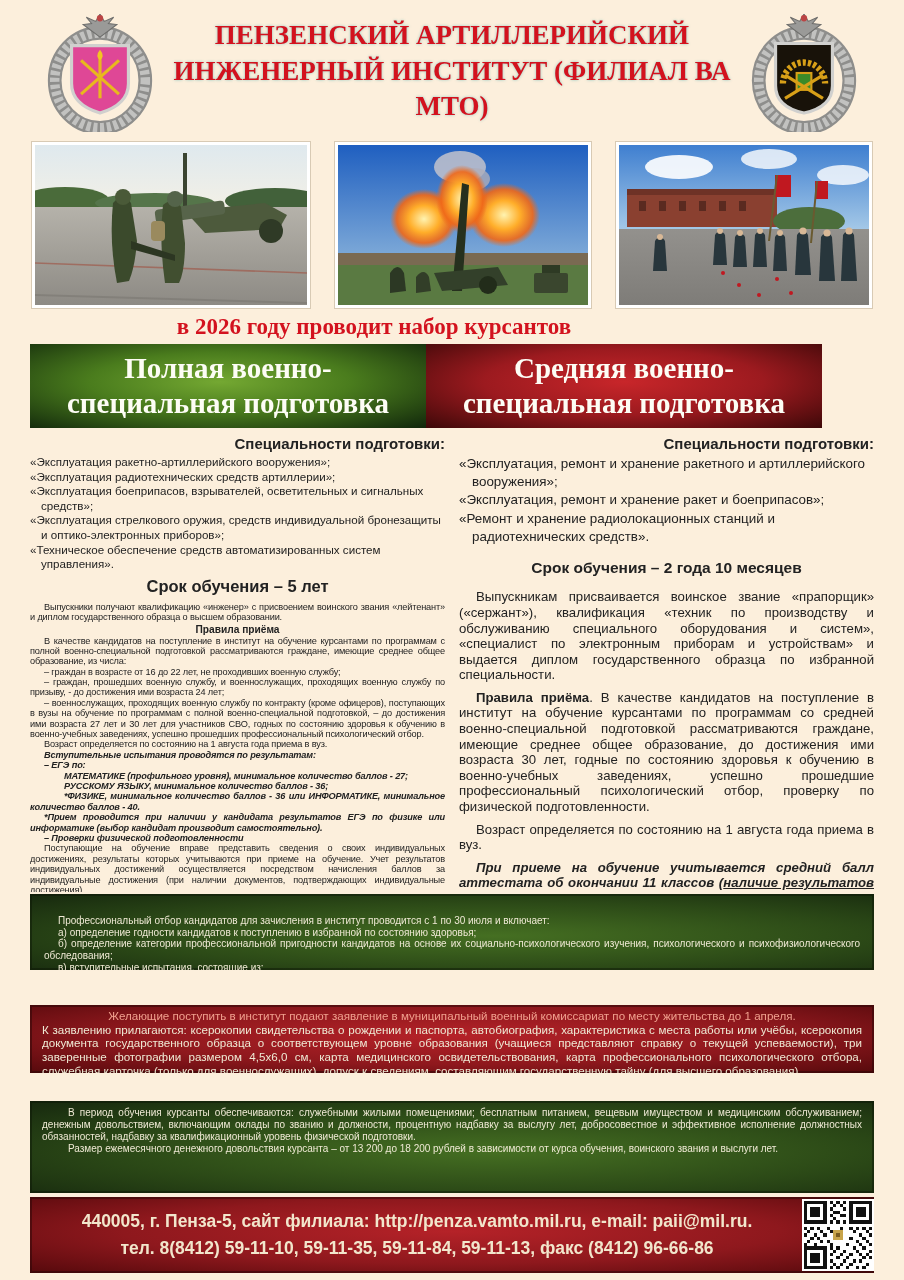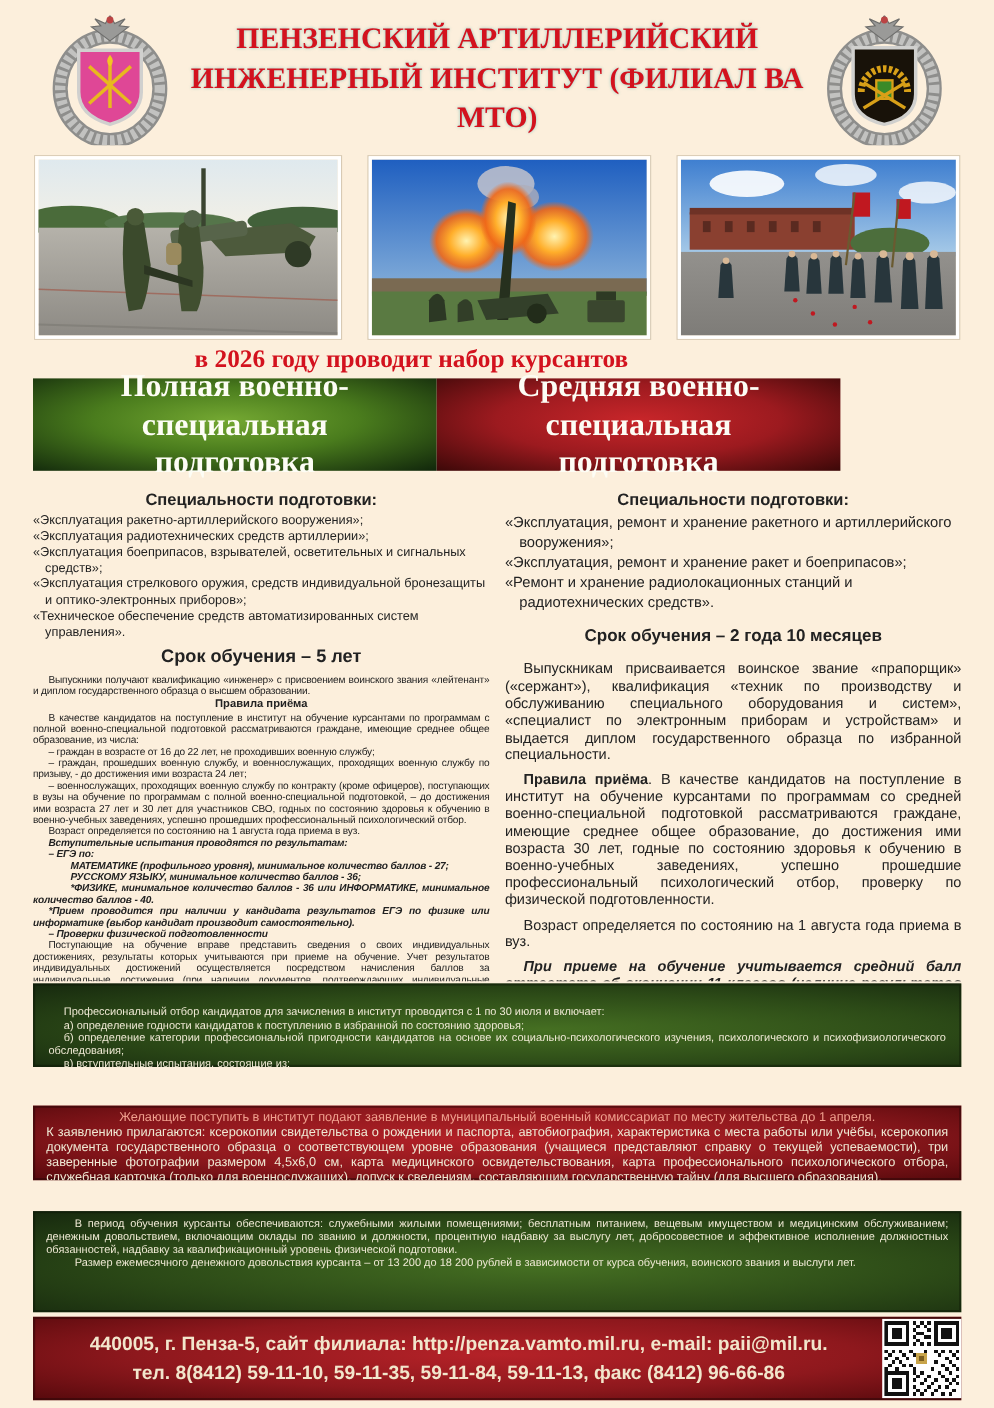--- a/index.html
+++ b/index.html
@@ -15,29 +15,29 @@
     color:#d3121e;font-size:27px;line-height:1.32;margin-top:18px;
     text-shadow:0 0 3px rgba(0,155,165,.45);}
   
   .photos{position:absolute;top:142px;left:0;width:904px;height:170px;display:flex;justify-content:space-between;padding:0 32px;box-sizing:border-box;}
   .photo{border:3px solid #fff;box-shadow:0 0 0 1px #d8cab4;height:160px;}
   .photo svg{display:block;height:160px;}
   
   .announce{position:absolute;top:314px;left:0;width:748px;text-align:center;
     font-family:"Liberation Serif",serif;font-weight:bold;font-size:23px;color:#d3121e;}
   
-  .prog-headers{position:absolute;top:344px;left:30px;width:734px;height:84px;display:flex;}
+  .prog-headers{position:absolute;top:344px;left:30px;width:792px;height:84px;display:flex;}
   .ph{width:50%;display:flex;align-items:center;justify-content:center;text-align:center;
     font-family:"Liberation Serif",serif;font-weight:bold;color:#fdfdf5;font-size:29px;line-height:1.2;padding:0 26px;box-sizing:border-box;}
   .ph.green{background:radial-gradient(ellipse at 48% 45%, #74a832 0%, #4a7c1d 45%, #10260b 100%);}
   .ph.red{background:radial-gradient(ellipse at 50% 45%, #c8262a 0%, #9c1a1f 50%, #3c0808 100%);}
   
   .columns{position:absolute;top:432px;left:30px;width:844px;height:460px;display:flex;gap:14px;overflow:hidden;}
   .col{width:50%;box-sizing:border-box;}
-  .spec-title{font-size:15px;font-weight:bold;text-align:center;margin:14px 0 3px;}
+  .spec-title{font-size:15px;font-weight:bold;text-align:right;margin:3px 0 3px;}
   .qitem{font-size:11.6px;line-height:1.26;padding-left:11px;text-indent:-11px;}
   .col.right .qitem{font-size:13.4px;line-height:1.32;padding-left:13px;text-indent:-13px;margin-bottom:1px;}
   .duration{font-weight:bold;text-align:center;}
   .col.left .duration{font-size:16.5px;margin:5px 0 6px;}
   .col.right .duration{font-size:15.5px;margin:14px 0 12px;}
   .col.left .sm{font-size:9.2px;line-height:1.13;text-align:justify;letter-spacing:-0.15px;margin:0;}
   .col.left .sm.ind{text-indent:14px;}
   .col.left .chead{font-size:10.2px;font-weight:bold;text-align:center;margin:1px 0;}
   .bi{font-weight:bold;font-style:italic;}
   .col.left .ege-item{margin-left:34px;text-align:left;}

